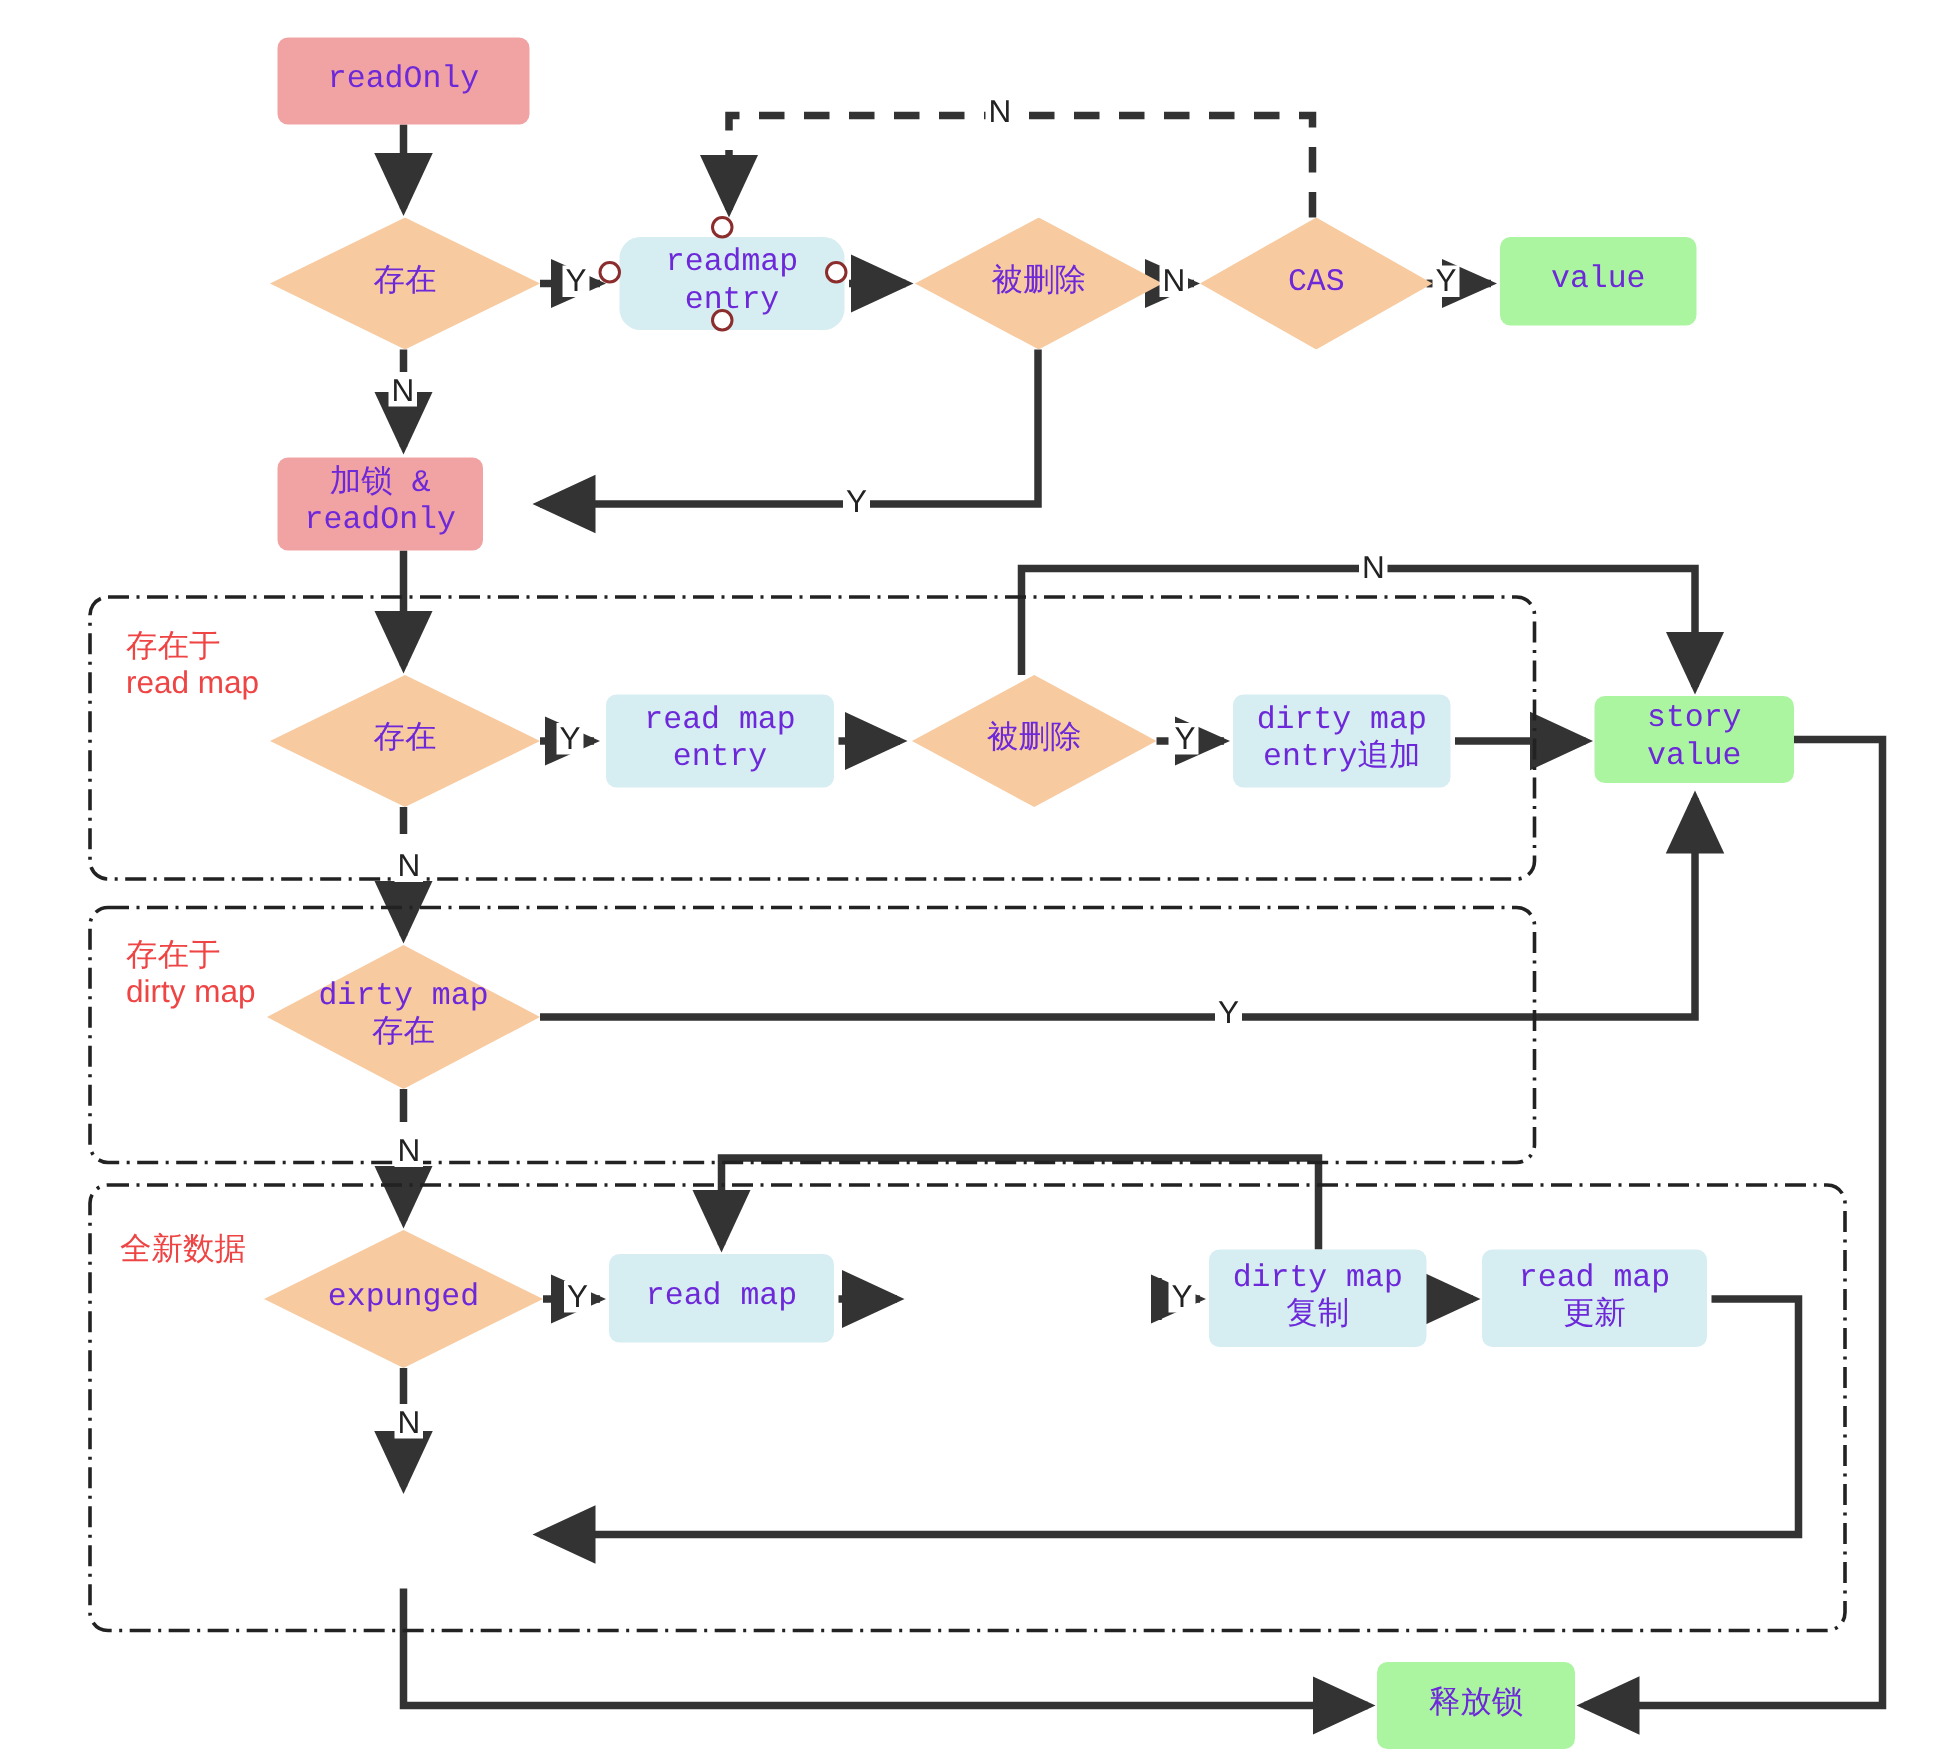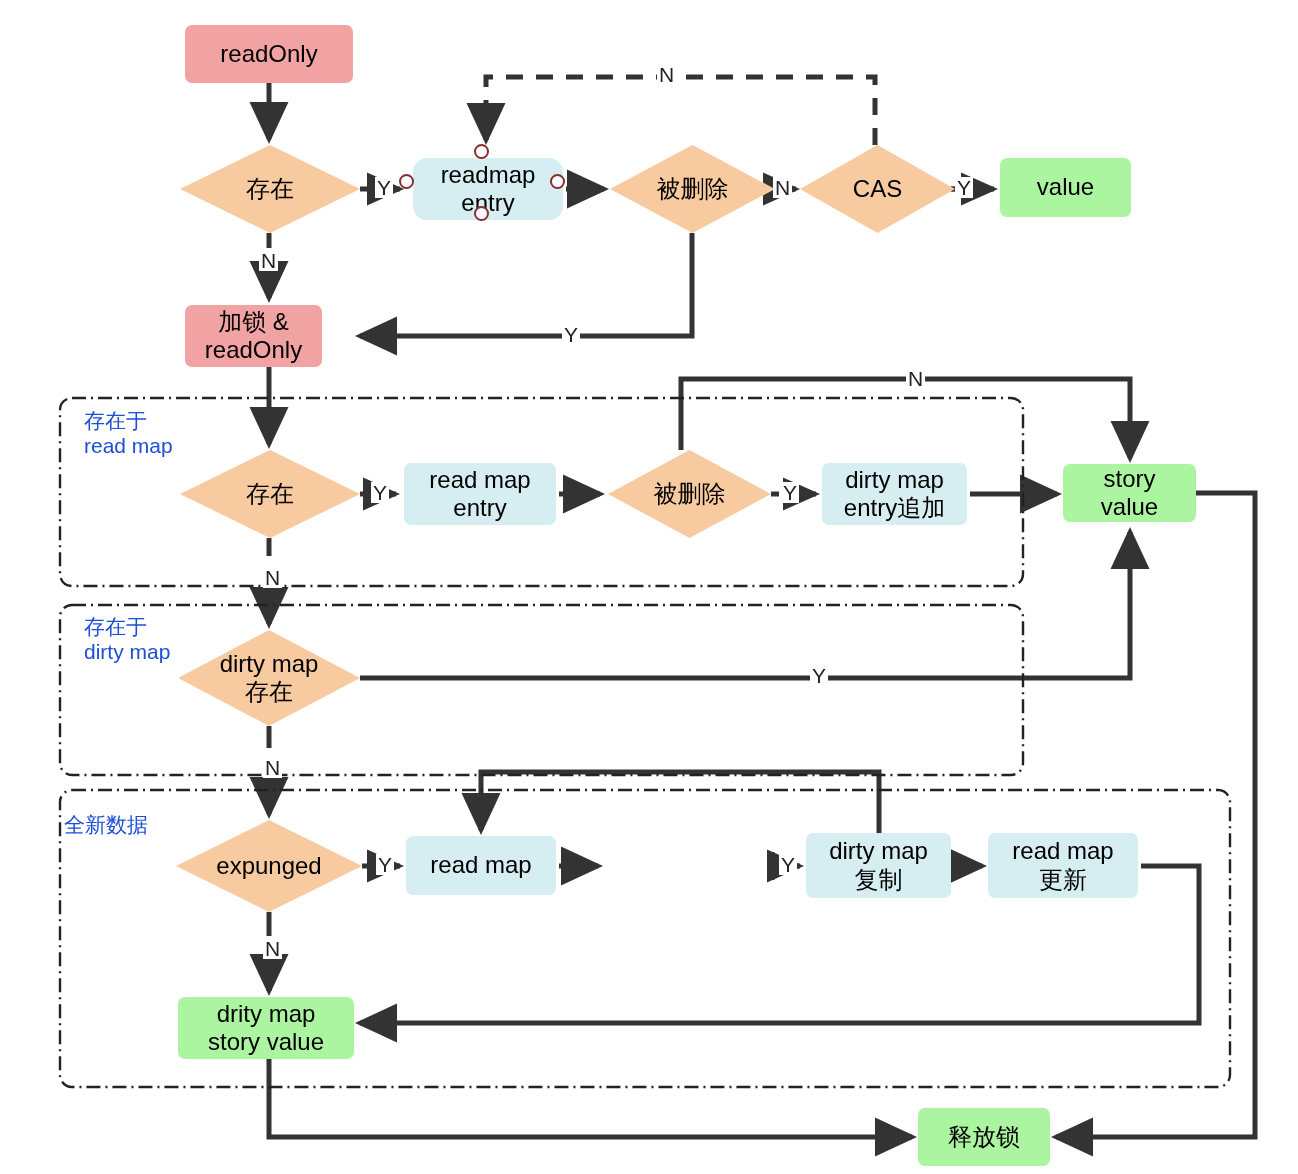--- a/index.html
+++ b/index.html
@@ -1,31 +1,31 @@
 <!DOCTYPE html>
 <html><head>
 <meta charset="utf-8">
 <style>
   html,body{margin:0;padding:0;background:#ffffff;}
   body{font-family:"Liberation Sans","DejaVu Sans",sans-serif;}
   #stage{position:relative;width:1298px;height:1174px;overflow:hidden;background:#fff;}
   #wire{position:absolute;left:0;top:0;width:1298px;height:1174px;}
   .node{position:absolute;display:flex;align-items:center;justify-content:center;text-align:center;
-        font-size:24px;color:#000000;line-height:1.18;box-sizing:border-box;}
+        font-size:21px;color:#6d28d9;line-height:1.18;box-sizing:border-box;font-family:Liberation Mono, monospace;}
   .rect{border-radius:7px;}
   .pink{background:#f1a3a3;}
   .blue{background:#d6edf2;}
   .green{background:#abf5a0;}
   .diamond{background:transparent;}
   .diamond .dshape{position:absolute;left:0;top:0;width:100%;height:100%;background:#f7caa0;
         clip-path:polygon(50% 0,100% 50%,50% 100%,0 50%);}
   .diamond .dtext{position:relative;z-index:2;width:100%;text-align:center;}
   .edgelabel{position:absolute;font-size:21px;color:#222;background:#fff;
         padding:0 2px;line-height:1;z-index:4;}
-  .grouplabel{position:absolute;font-size:21px;color:#1d4ed8;line-height:1.2;text-align:left;z-index:3;}
+  .grouplabel{position:absolute;font-size:21px;color:#ef4444;line-height:1.2;text-align:left;z-index:3;margin-top:10px;}
   .port{position:absolute;width:15px;height:15px;border-radius:50%;border:2.5px solid #8c2d2d;
         background:#fff;box-sizing:border-box;z-index:5;}
 </style>
 </head>
 <body>
 
 <div id="stage">
 
   <svg id="wire" viewBox="0 0 1298 1174">
     <defs>
@@ -112,21 +112,21 @@
   <svg style="position:absolute;left:0;top:0;width:1298px;height:1174px;z-index:1;" viewBox="0 0 1298 1174">
     <g fill="none" stroke="#222" stroke-width="2.4" stroke-dasharray="14,5,2,5">
       <rect x="60" y="398" width="963" height="188" rx="12"></rect>
       <rect x="60" y="605" width="963" height="170" rx="12"></rect>
       <rect x="60" y="790" width="1170" height="297" rx="12"></rect>
     </g>
   </svg>
 
   <div class="grouplabel" style="left:84px;top:408px;">存在于<br>read map</div>
   <div class="grouplabel" style="left:84px;top:614px;">存在于<br>dirty map</div>
-  <div class="grouplabel" style="left:64px;top:812px;">全新数据</div>
+  <div class="grouplabel" style="left:80px;top:812px;font-family:Liberation Mono, monospace;">全新数据</div>
 
   <div class="node rect pink" style="left:185px;top:25px;width:168px;height:58px;z-index:3;">
       <span>readOnly</span>
     </div>
 
   <div class="node diamond" style="left:180px;top:145px;width:180px;height:88px;z-index:3;">
       <span class="dshape"></span>
       <span class="dtext">存在</span>
     </div>
 
@@ -190,23 +190,20 @@
 
 
   <div class="node rect blue" style="left:806px;top:833px;width:145px;height:65px;z-index:3;">
       <span>dirty map<br>复制</span>
     </div>
 
   <div class="node rect blue" style="left:988px;top:833px;width:150px;height:65px;z-index:3;">
       <span>read map<br>更新</span>
     </div>
 
-  <div class="node rect green" style="left:178px;top:997px;width:176px;height:62px;z-index:3;">
-      <span>drity map<br>story value</span>
-    </div>
 
   <div class="node rect green" style="left:918px;top:1108px;width:132px;height:58px;z-index:3;">
       <span>释放锁</span>
     </div>
 
   <span class="port" style="left:474px;top:144px;"></span>
   <span class="port" style="left:399px;top:174px;"></span>
   <span class="port" style="left:550px;top:174px;"></span>
   <span class="port" style="left:474px;top:206px;"></span>
 

